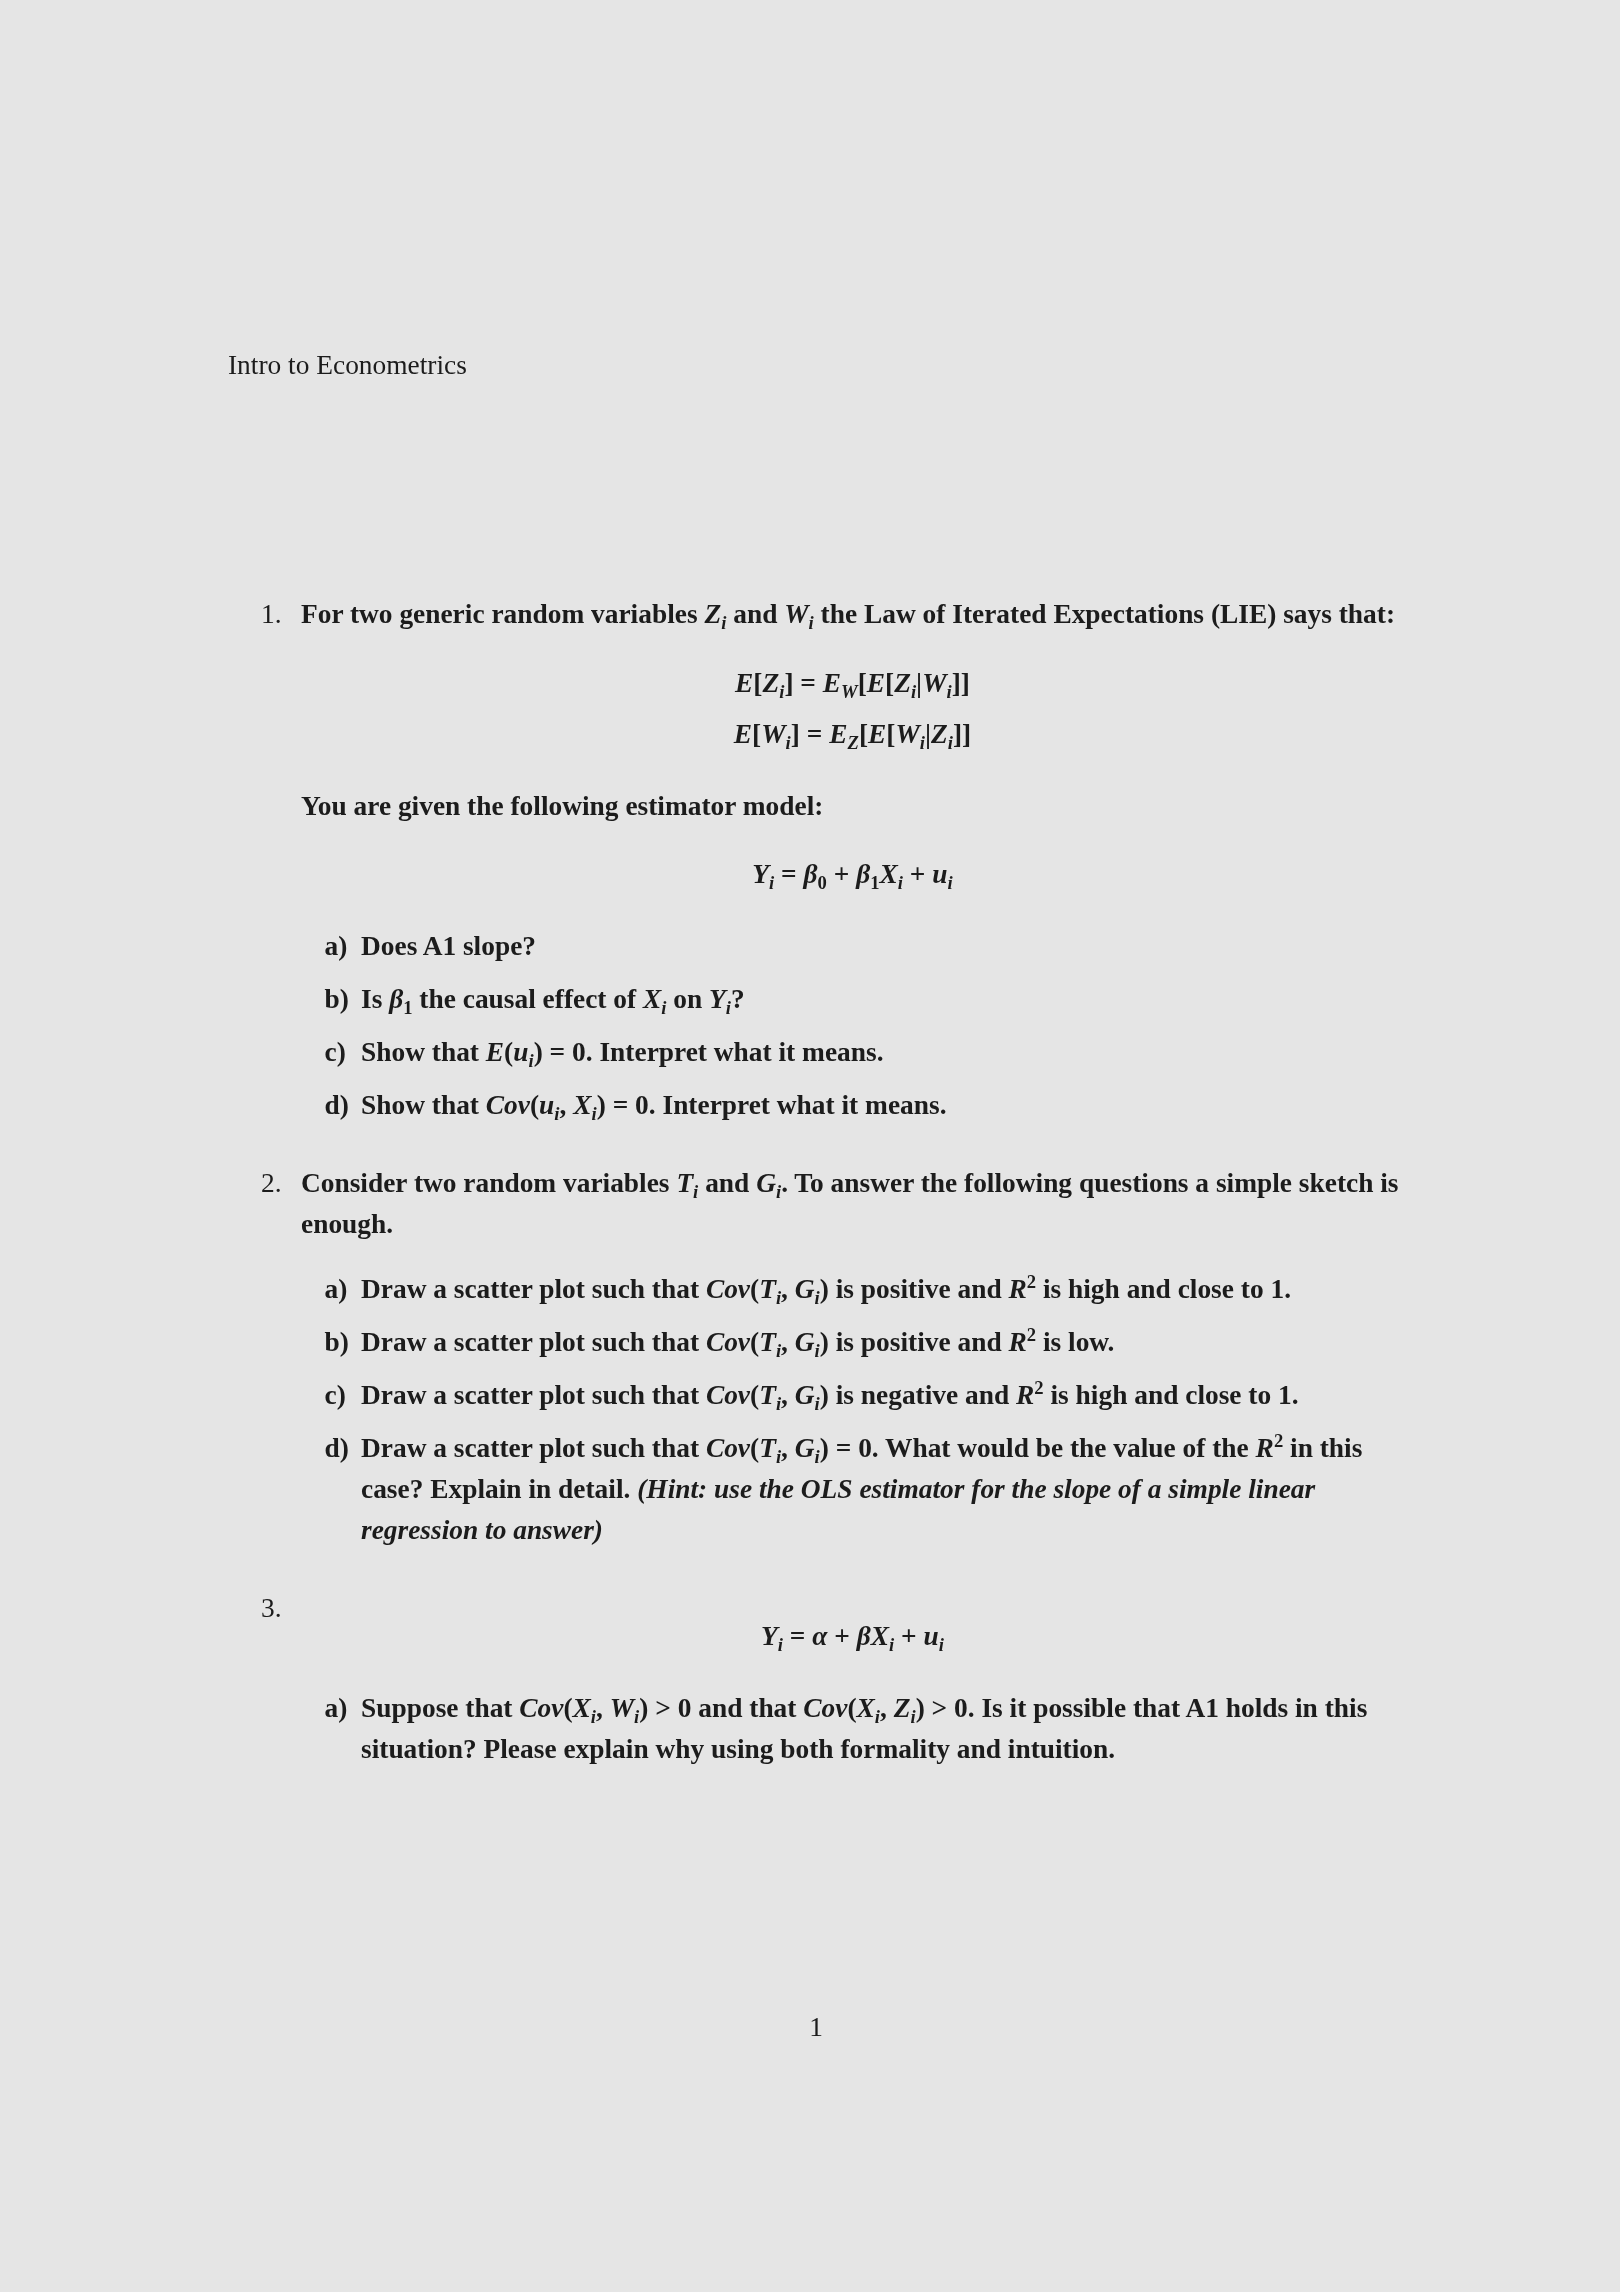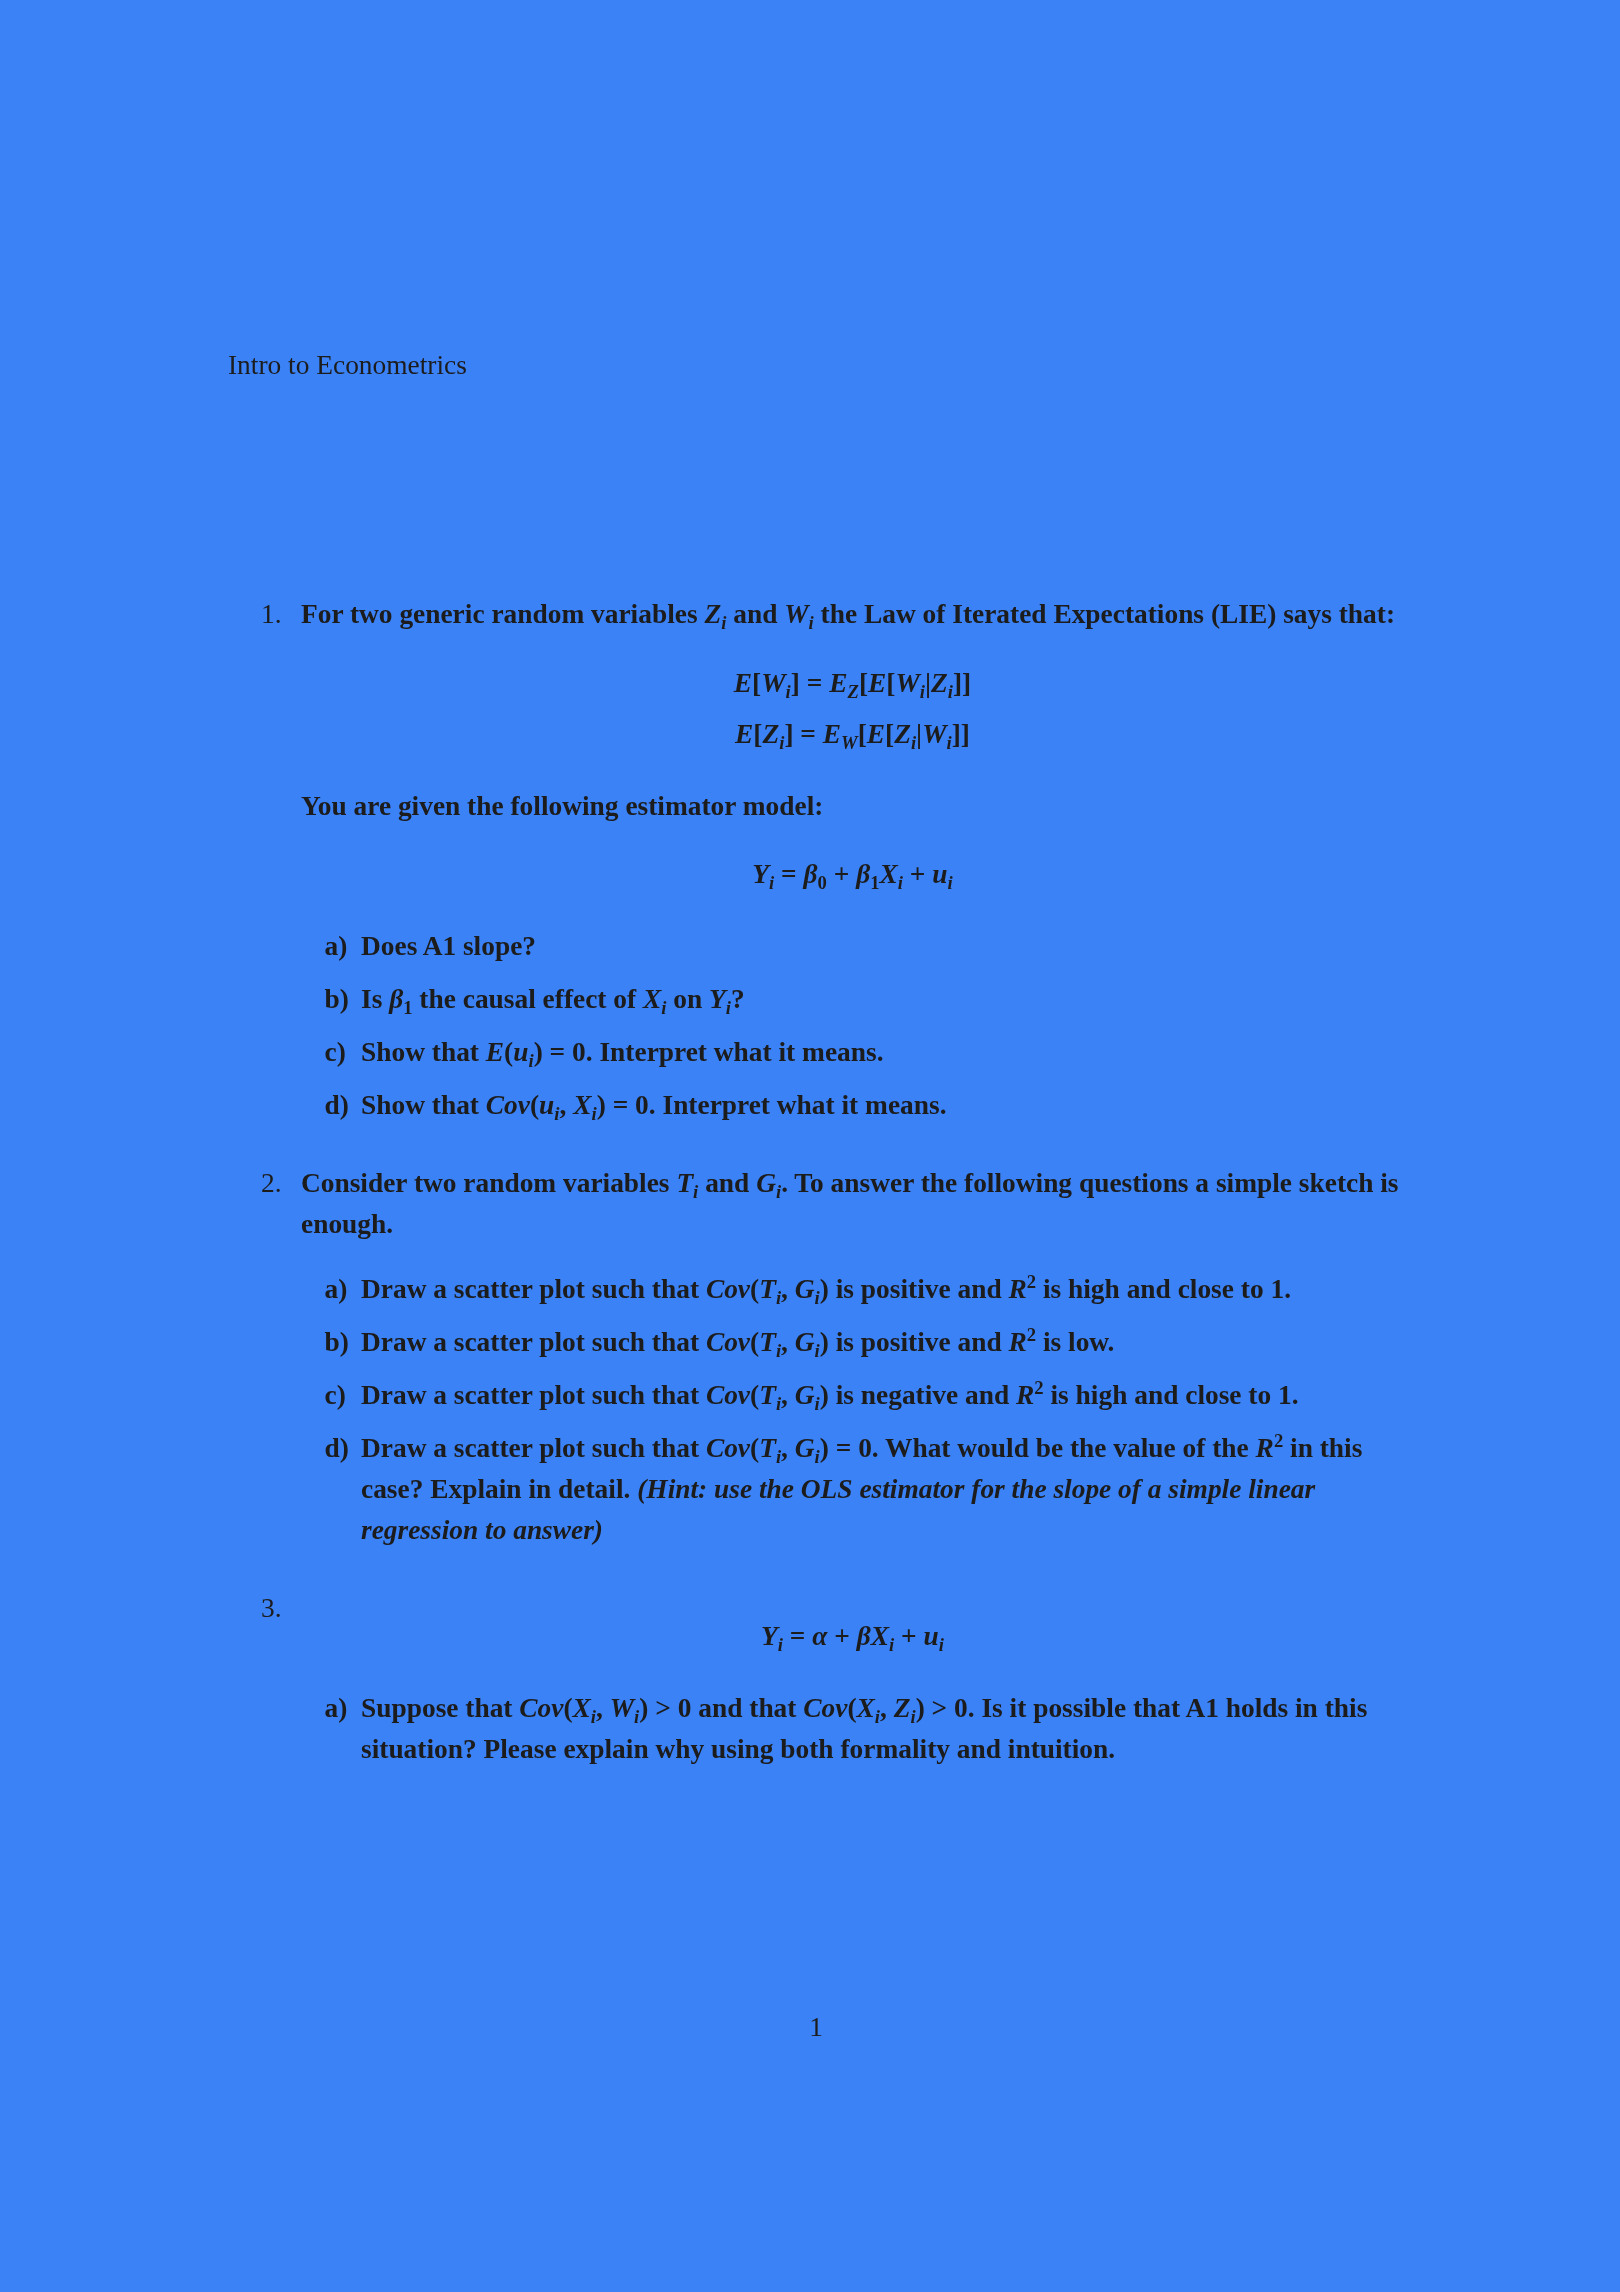--- a/index.html
+++ b/index.html
@@ -5,21 +5,21 @@
   html, body {
     margin: 0;
     padding: 0;
     background: #ffffff;
   }
   .page {
     position: relative;
     width: 1620px;
     height: 2293px;
     box-sizing: border-box;
-    background: #3b82f6;
+    background: #e5e5e5;
     color: #1c1c1c;
     font-family: "Liberation Serif", "DejaVu Serif", serif;
     font-size: 27.4px;
     line-height: 1.5;
     padding: 345px 216px 0 228px;
     overflow: hidden;
   }
   .doc-header {
     margin-bottom: 208px;
   }
@@ -83,22 +83,22 @@
 
 <div class="page">
 
   <div class="doc-header">Intro to Econometrics</div>
 
   <section class="problem">
     <div class="pnum">1.</div>
     <div class="pbody">
       <p class="para">For two generic random variables <i>Z<sub>i</sub></i> and <i>W<sub>i</sub></i> the Law of Iterated Expectations (LIE) says that:</p>
       <div class="eqblock">
+        <div class="eq"><i>E</i>[<i>Z<sub>i</sub></i>] = <i>E<sub>W</sub></i>[<i>E</i>[<i>Z<sub>i</sub></i>|<i>W<sub>i</sub></i>]]</div>
         <div class="eq"><i>E</i>[<i>W<sub>i</sub></i>] = <i>E<sub>Z</sub></i>[<i>E</i>[<i>W<sub>i</sub></i>|<i>Z<sub>i</sub></i>]]</div>
-        <div class="eq"><i>E</i>[<i>Z<sub>i</sub></i>] = <i>E<sub>W</sub></i>[<i>E</i>[<i>Z<sub>i</sub></i>|<i>W<sub>i</sub></i>]]</div>
       </div>
       <p class="para">You are given the following estimator model:</p>
       <div class="eqblock">
         <div class="eq"><i>Y<sub>i</sub></i> = <i>β</i><sub>0</sub> + <i>β</i><sub>1</sub><i>X<sub>i</sub></i> + <i>u<sub>i</sub></i></div>
       </div>
       <div class="subitems">
         <div class="subitem">
           <div class="sublabel">a)</div>
           <div class="subtext">Does A1 slope?</div>
         </div>

